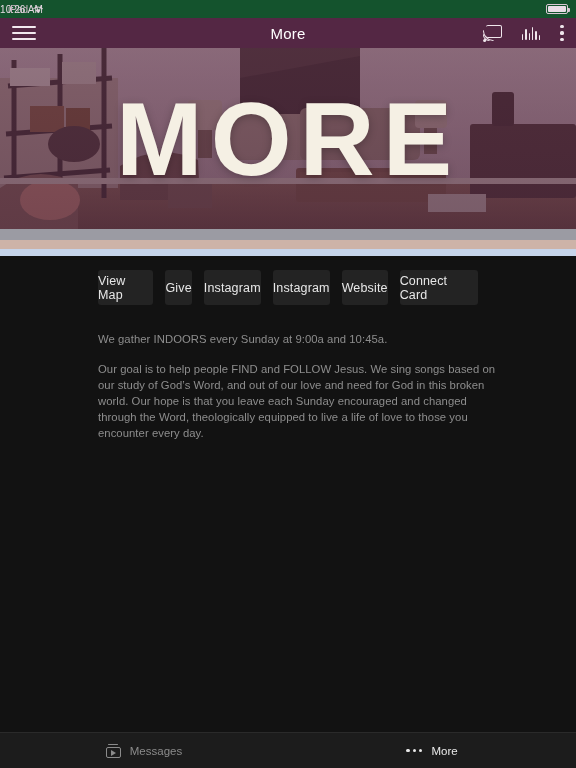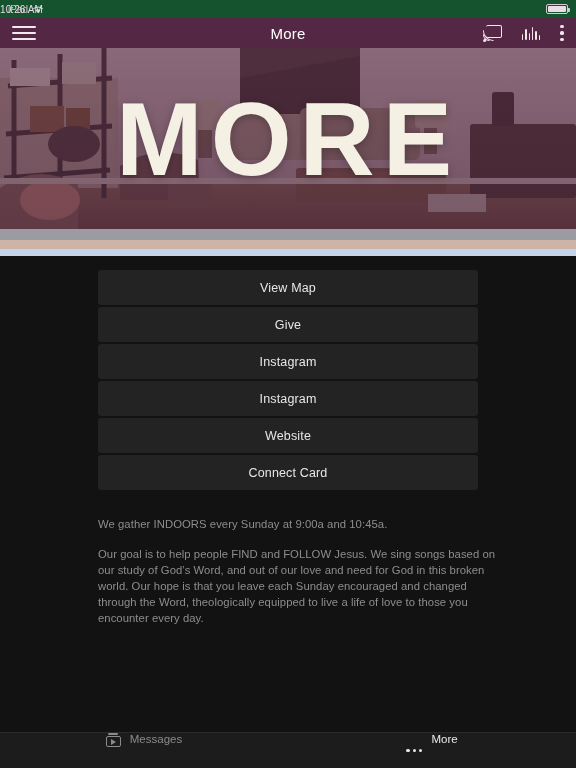--- a/index.html
+++ b/index.html
@@ -63,38 +63,38 @@
     font-family:"Liberation Sans", sans-serif; line-height:1;
     text-shadow:0 2px 8px rgba(0,0,0,.25);
   }
   .band { position:absolute; left:0; width:576px; }
   .band-gray { top:229px; height:11px; background:#9b9ba3; }
   .band-tan  { top:240px; height:9px;  background:#cdb3a8; }
   .band-blue { top:249px; height:7px;  background:#c6d4ea; }
 
   
   .content { position:absolute; top:256px; left:0; width:576px; bottom:36px; background:#121212; overflow:hidden; }
-  .btnlist { padding:14px 98px 0 98px; display:flex; flex-direction:column; gap:2px; }
+  .btnlist { padding:14px 98px 0 98px; display:flex; flex-direction:row; gap:12px; }
   .lbtn {
     height:35px; background:#232323; border-radius:3px;
     display:flex; align-items:center; justify-content:center;
     color:#e7e7e7; font-size:12.5px; letter-spacing:.15px;
     cursor:pointer; user-select:none;
   }
   .copy { padding:26px 69px 0 98px; }
   .copy p { color:#8d8d8d; font-size:11.3px; line-height:16px; letter-spacing:.05px; }
   .copy p + p { margin-top:14px; }
 
   
   .tabbar {
     position:absolute; bottom:0; left:0; width:576px; height:36px;
     background:#1c1c1c; border-top:1px solid #2a2a2a;
     display:flex;
   }
-  .tab { flex:1; display:flex; justify-content:center; gap:9px; cursor:pointer; }
+  .tab { flex:1; display:flex; align-items:center; justify-content:center; gap:9px; cursor:pointer; }
   .tab-label { font-size:11.5px; }
   .tab-inactive .tab-label { color:#8b8b8b; }
   .tab-active .tab-label { color:#e9e9e9; }
   .icon-msg { width:15px; height:14px; position:relative; }
   .icon-msg .top { position:absolute; top:0; left:2.5px; width:10px; height:1.6px; background:#8b8b8b; border-radius:1px;}
   .icon-msg .box { position:absolute; top:3px; left:0; width:15px; height:11px; border:1.6px solid #8b8b8b; border-radius:2px;}
   .icon-msg .play { position:absolute; top:6.2px; left:5.4px; width:0; height:0; border-left:5px solid #8b8b8b; border-top:3.4px solid transparent; border-bottom:3.4px solid transparent;}
   .icon-dots { display:flex; gap:3px; align-items:center; }
   .icon-dots b { width:3.4px; height:3.4px; border-radius:50%; background:#e9e9e9; display:block;}
 </style>

